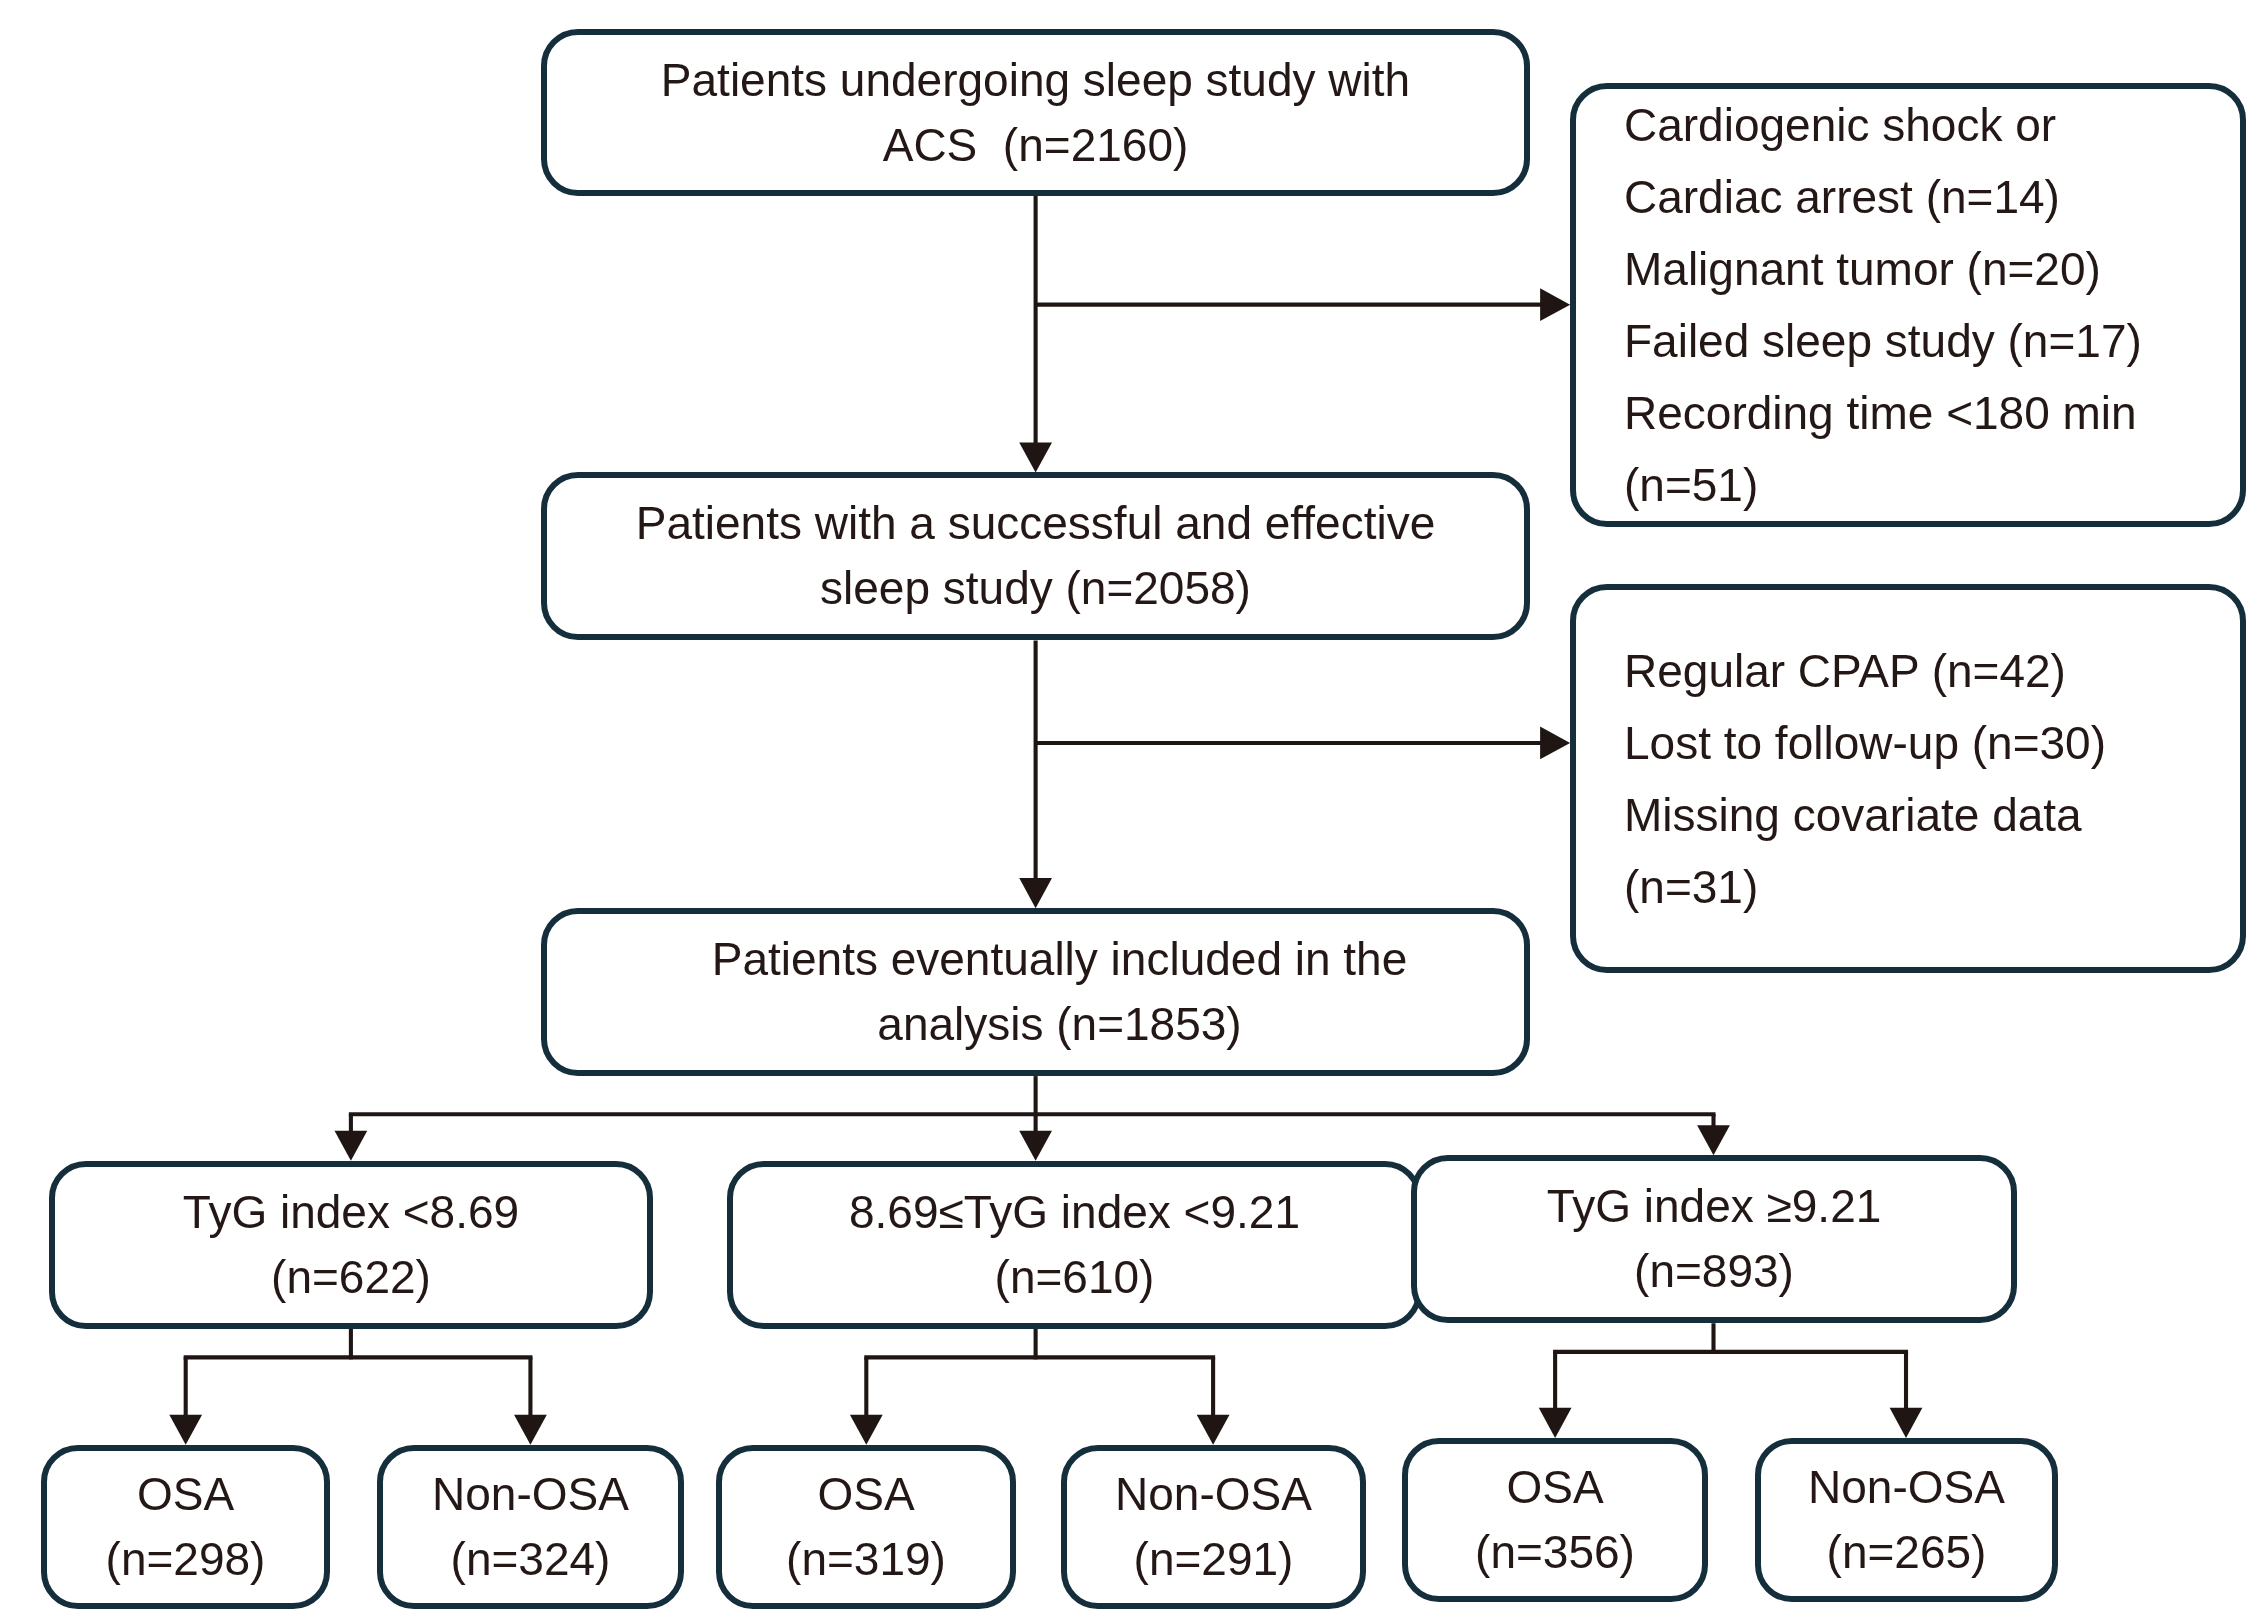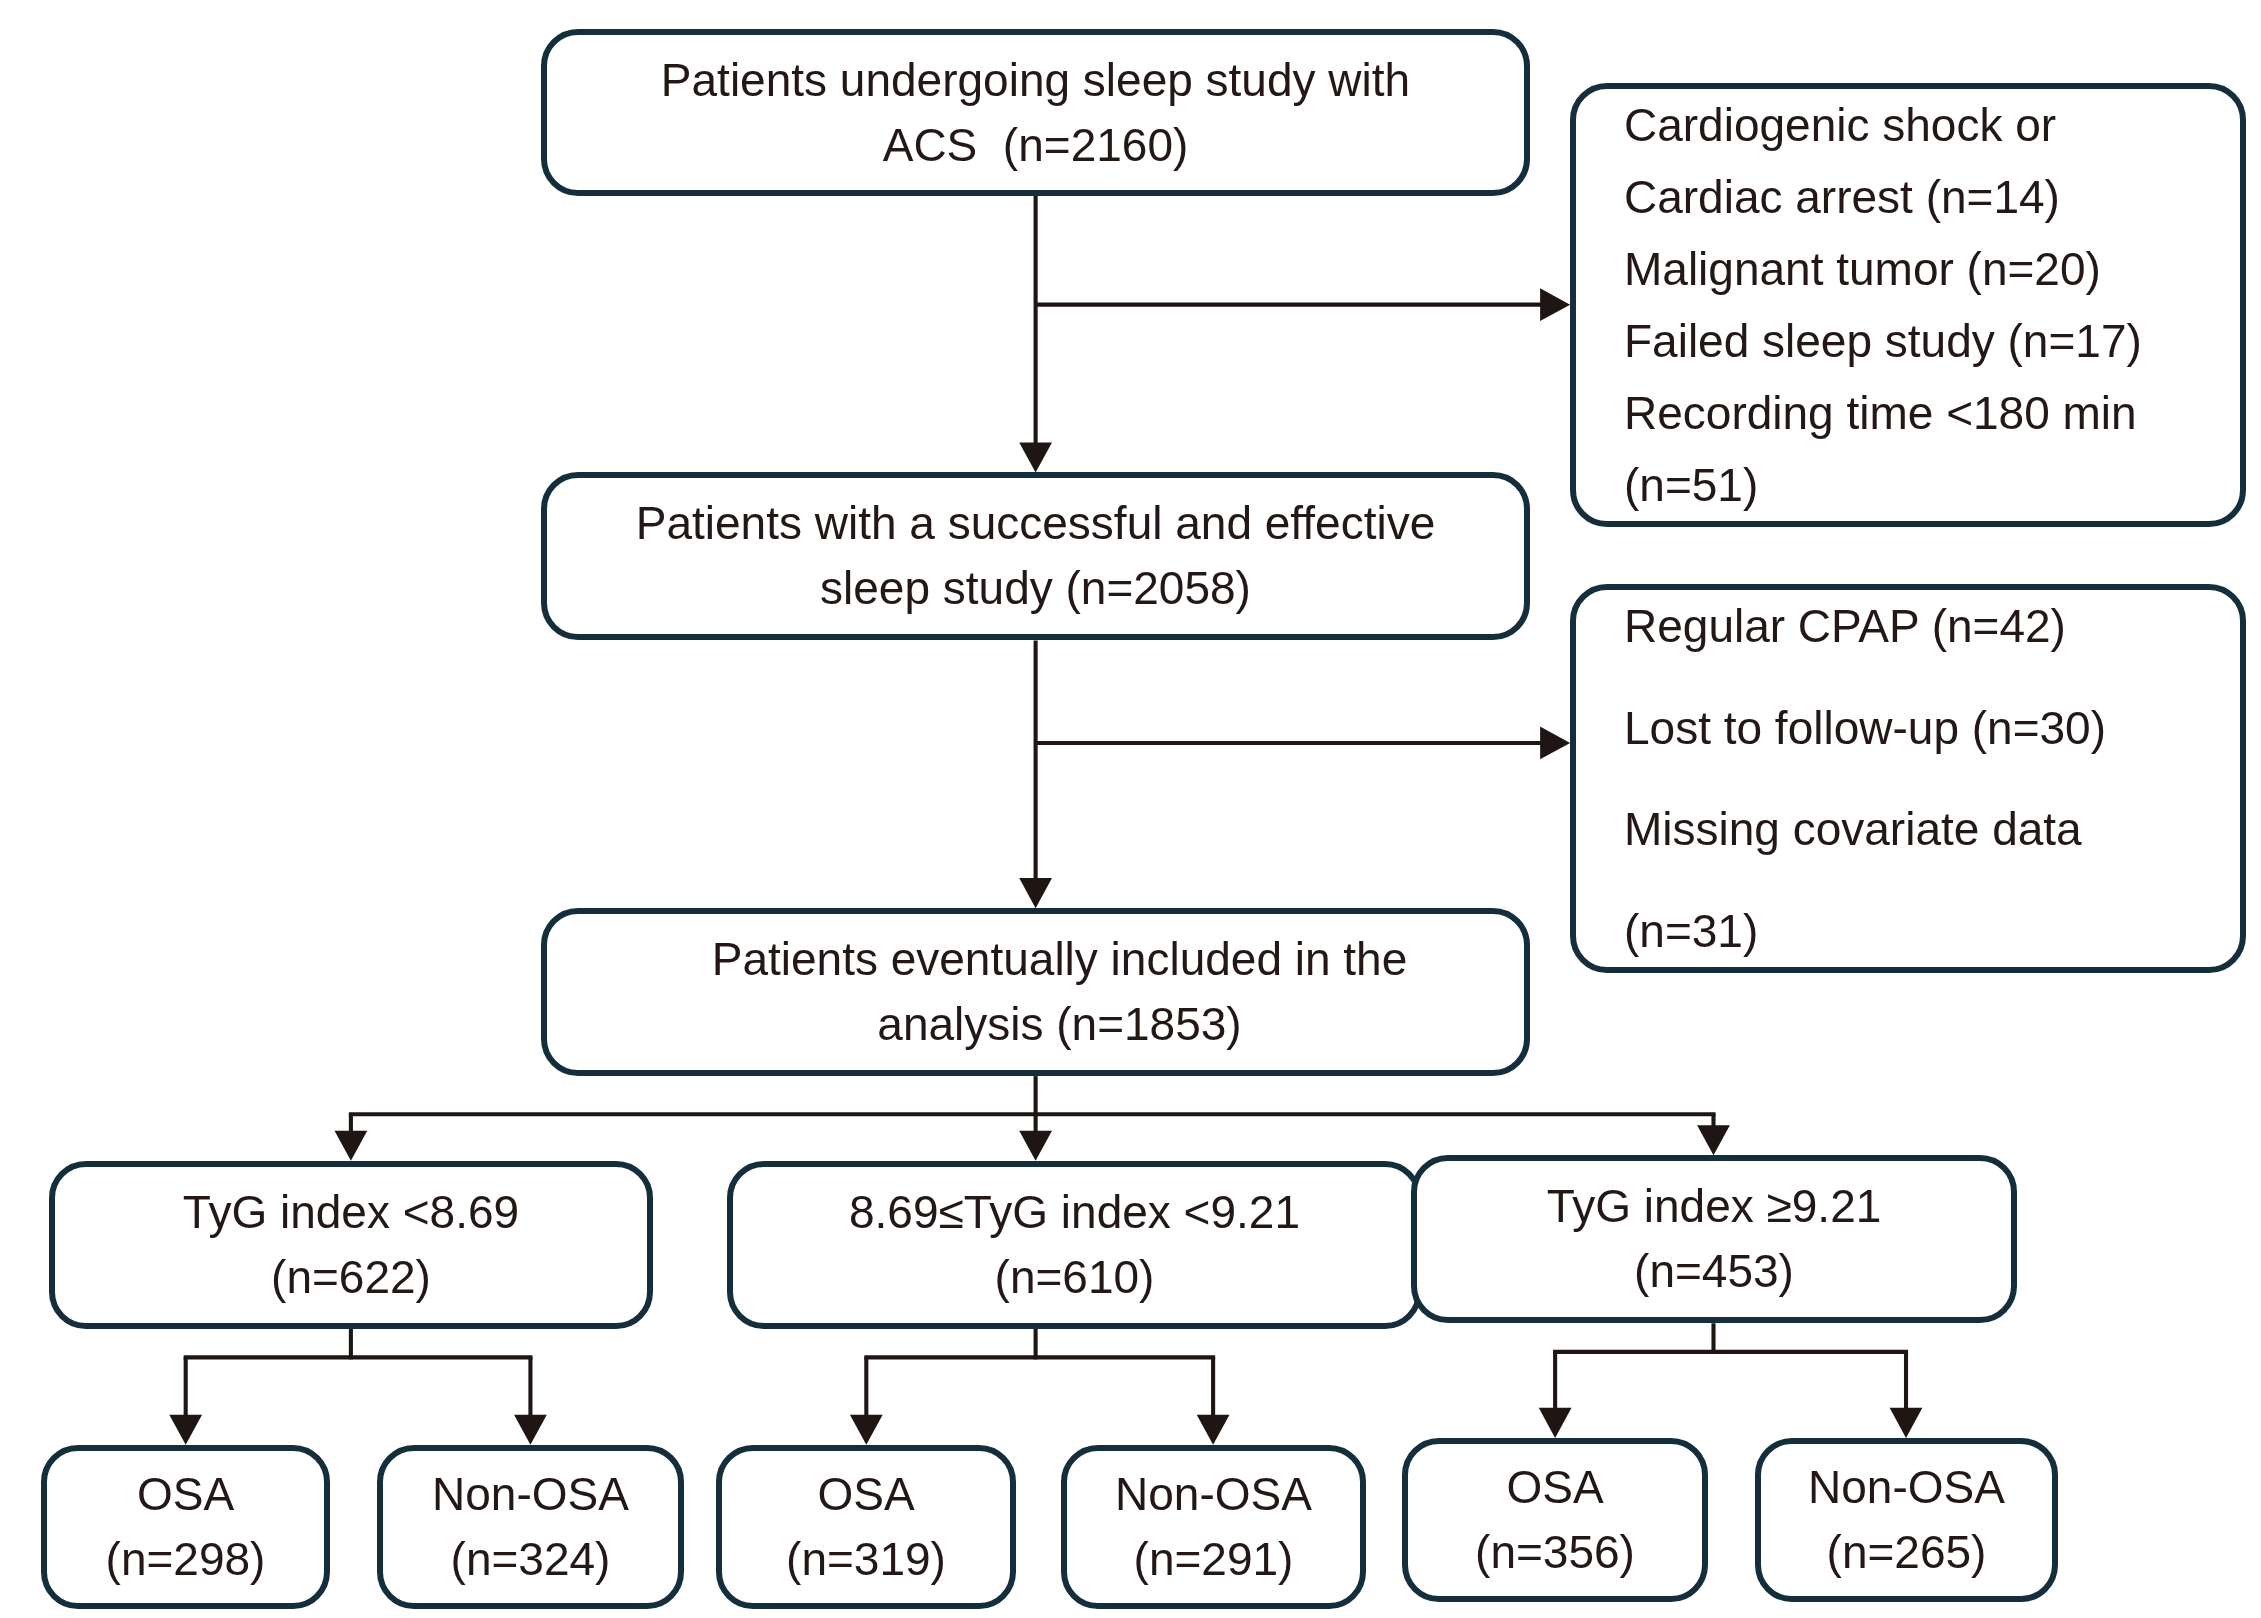--- a/index.html
+++ b/index.html
@@ -25,21 +25,21 @@
     border-radius:37px;
     display:flex;flex-direction:column;justify-content:center;align-items:center;
     text-align:center;
     font-size:46px;line-height:65px;
     color:var(--text);
   }
   .node .ln{white-space:pre-wrap;}
   .node.excl{
     align-items:flex-start;text-align:left;
     line-height:72px;
-    padding-left:48px;padding-right:10px;justify-content:space-between;
+    padding-left:48px;padding-right:10px;
   }
   
   #n-top       {left:541px;  top:29px;   width:989px; height:167px;}
   #n-success   {left:541px;  top:472px;  width:989px; height:168px;}
   #n-included  {left:541px;  top:908px; width:989px; height:168px;padding-left:48px;}
   
   #n-excl1     {left:1570px; top:83px;  width:676px;  height:444px;}
   #n-excl2     {left:1570px; top:584px;  width:676px;  height:389px;}
   
   #n-tyg-low   {left:49px;   top:1161px; width:604px;  height:168px;}
@@ -153,21 +153,21 @@
     <div class="ln">(n=622)</div>
   </div>
 
   <div class="node" id="n-tyg-mid">
     <div class="ln">8.69≤TyG index &lt;9.21</div>
     <div class="ln">(n=610)</div>
   </div>
 
   <div class="node" id="n-tyg-high">
     <div class="ln">TyG index ≥9.21</div>
-    <div class="ln">(n=453)</div>
+    <div class="ln">(n=893)</div>
   </div>
 
   <div class="node" id="n-osa1">
     <div class="ln">OSA</div>
     <div class="ln">(n=298)</div>
   </div>
 
   <div class="node" id="n-nonosa1">
     <div class="ln">Non-OSA</div>
     <div class="ln">(n=324)</div>

